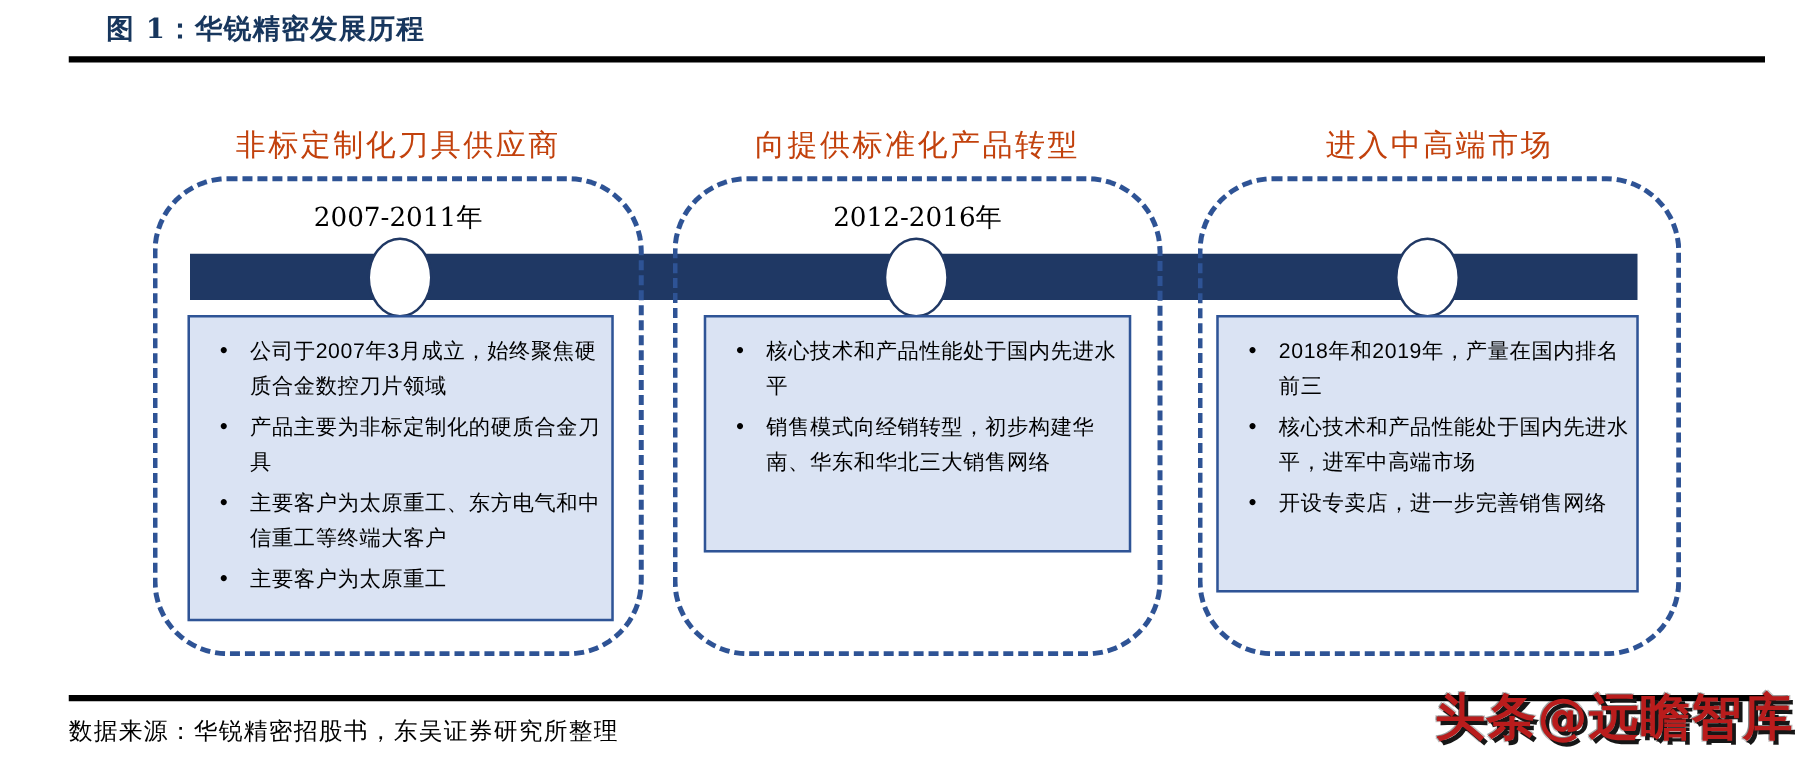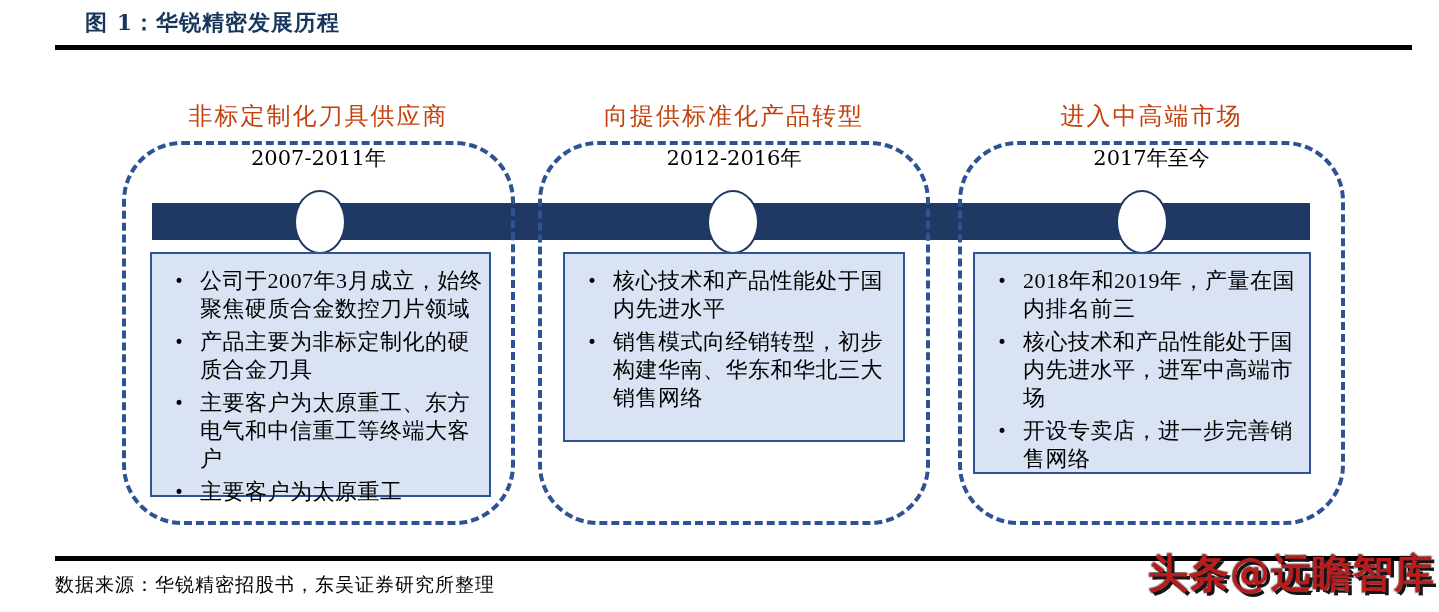--- a/index.html
+++ b/index.html
@@ -15,21 +15,21 @@
   .rule { position:absolute; left:55px; width:1357px; height:5px; background:#000000; }
   .rule-top { top:45px; }
   .rule-bottom { top:556px; z-index:4; }
 
   .phase-header {
     position:absolute; top:100px; text-align:center;
     font-family:"DejaVu Serif","Liberation Serif",serif;
     font-size:24px; color:#c2410c; letter-spacing:2px; z-index:2;
   }
   .period {
-    position:absolute; top:144px; text-align:center;
+    position:absolute; top:160px; text-align:center;
     font-family:"DejaVu Serif","Liberation Serif",serif;
     font-size:21px; color:#000000; z-index:2;
   }
   .dashed-box {
     position:absolute; top:141px; height:384px; box-sizing:border-box;
     border:4px dashed #2E5395; border-radius:60px; z-index:2; background:transparent;
   }
   .p1 { left:122px; width:393px; }
   .p2 { left:538px; width:392px; }
   .p3 { left:958px; width:387px; }
@@ -54,22 +54,22 @@
   .ib1 { left:150px; width:341px; height:245px; }
   .ib2 { left:563px; width:342px; height:190px; }
   .ib3 { left:973px; width:338px; height:222px; }
 
   .bullet { display:flex; margin-bottom:5px; }
   .bullet .dot {
     flex:0 0 36px; padding-left:10px; box-sizing:border-box;
     font-size:17px; line-height:28px; color:#000000;
   }
   .bullet .txt {
-    flex:1; font-family:Liberation Serif, serif;
-    font-size:22px; line-height:28px; color:#000000; letter-spacing:0.5px;
+    flex:1; font-family:Liberation Sans, sans-serif;
+    font-size:17px; line-height:28px; color:#000000; letter-spacing:0.5px;
   }
 
   .source {
     position:absolute; left:55px; top:572px;
     font-family:"DejaVu Serif","Liberation Serif",serif;
     font-size:19px; color:#000000; letter-spacing:1px;
   }
   .watermark {
     position:absolute; left:1148px; top:546px; z-index:5;
     font-size:40px; font-weight:900; color:#b91c1c; letter-spacing:1px;
@@ -89,21 +89,20 @@
   <div class="phase-header p1">非标定制化刀具供应商</div>
   <div class="phase-header p2">向提供标准化产品转型</div>
   <div class="phase-header p3">进入中高端市场</div>
 
   <div class="dashed-box p1"></div>
   <div class="dashed-box p2"></div>
   <div class="dashed-box p3"></div>
 
   <div class="period p1">2007-2011年</div>
   <div class="period p2">2012-2016年</div>
-  <div class="period p3">2017年至今</div>
 
   <div class="timeline-bar"></div>
   <div class="node node-1"></div>
   <div class="node node-2"></div>
   <div class="node node-3"></div>
 
   <div class="info-box ib1">
     <div class="bullet">
       <span class="dot">•</span>
       <span class="txt">公司于2007年3月成立，始终聚焦硬质合金数控刀片领域</span>

